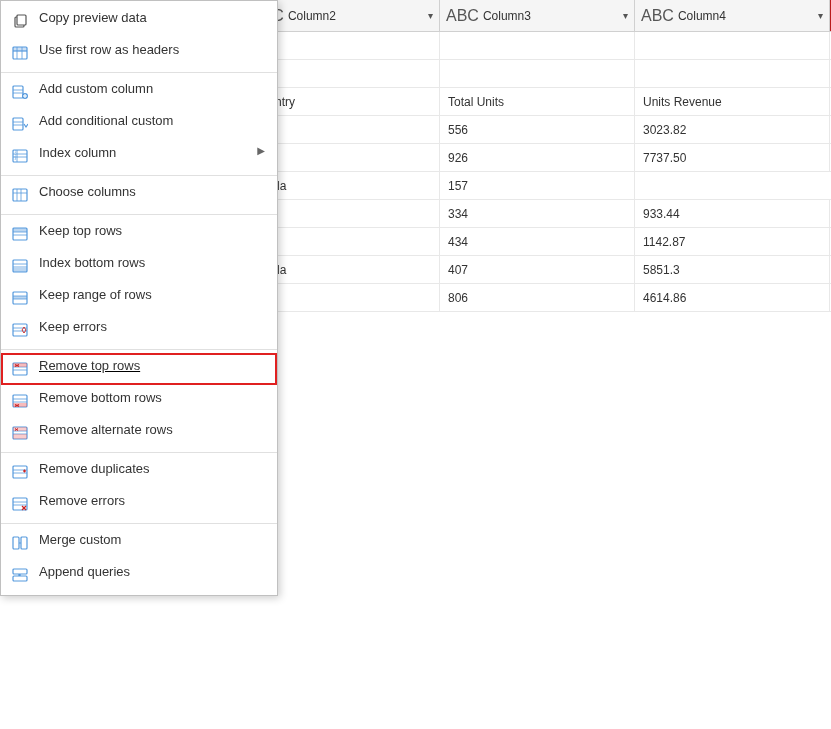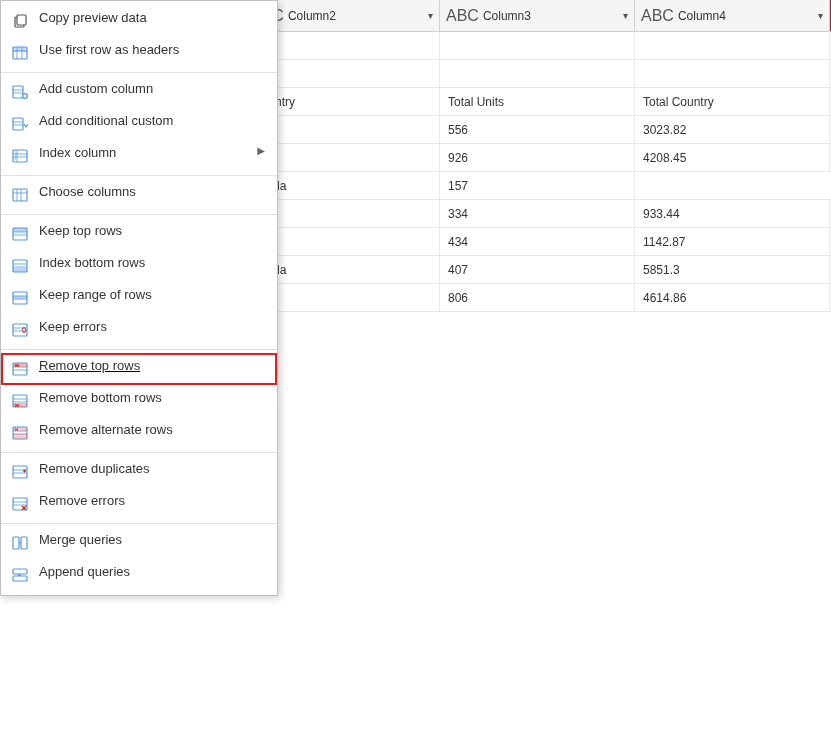--- a/index.html
+++ b/index.html
@@ -223,35 +223,35 @@
         <div class="cell data-cell"></div>
         <div class="cell data-cell"></div>
         <div class="cell data-cell"></div>
         <div class="cell data-cell"></div>
       </div>
       <div class="table-row">
         <div class="cell row-num">3</div>
         <div class="cell data-cell"></div>
         <div class="cell data-cell">Country</div>
         <div class="cell data-cell">Total Units</div>
-        <div class="cell data-cell">Total Country</div>
+        <div class="cell data-cell">Units Revenue</div>
       </div>
       <div class="table-row">
         <div class="cell row-num">4</div>
         <div class="cell data-cell"></div>
         <div class="cell data-cell">ama</div>
         <div class="cell data-cell">556</div>
         <div class="cell data-cell">3023.82</div>
       </div>
       <div class="table-row">
         <div class="cell row-num">5</div>
         <div class="cell data-cell"></div>
         <div class="cell data-cell">A</div>
         <div class="cell data-cell">926</div>
-        <div class="cell data-cell">4208.45</div>
+        <div class="cell data-cell">7737.50</div>
       </div>
       <div class="table-row">
         <div class="cell row-num">6</div>
         <div class="cell data-cell"></div>
         <div class="cell data-cell">anada</div>
         <div class="cell data-cell">157</div>
       </div>
       <div class="table-row">
         <div class="cell row-num">7</div>
         <div class="cell data-cell"></div>
@@ -470,21 +470,21 @@
     </div>
     <div class="menu-separator"></div>
     <div class="menu-item">
       <div class="icon">
         <svg viewBox="0 0 16 16" fill="none">
           <rect x="1" y="2" width="6" height="12" rx="1" stroke="#5599dd" stroke-width="1.2"></rect>
           <rect x="9" y="2" width="6" height="12" rx="1" stroke="#5599dd" stroke-width="1.2"></rect>
           <line x1="7" y1="8" x2="9" y2="8" stroke="#5599dd" stroke-width="1.2"></line>
         </svg>
       </div>
-      <span class="label">Merge queries</span>
+      <span class="label">Merge custom</span>
     </div>
     <div class="menu-item">
       <div class="icon">
         <svg viewBox="0 0 16 16" fill="none">
           <rect x="1" y="2" width="14" height="5" rx="1" stroke="#5599dd" stroke-width="1.2"></rect>
           <rect x="1" y="9" width="14" height="5" rx="1" stroke="#5599dd" stroke-width="1.2"></rect>
           <line x1="7.5" y1="7" x2="7.5" y2="9" stroke="#5599dd" stroke-width="1.2"></line>
           <line x1="6" y1="8" x2="9" y2="8" stroke="#5599dd" stroke-width="1.2"></line>
         </svg>
       </div>

